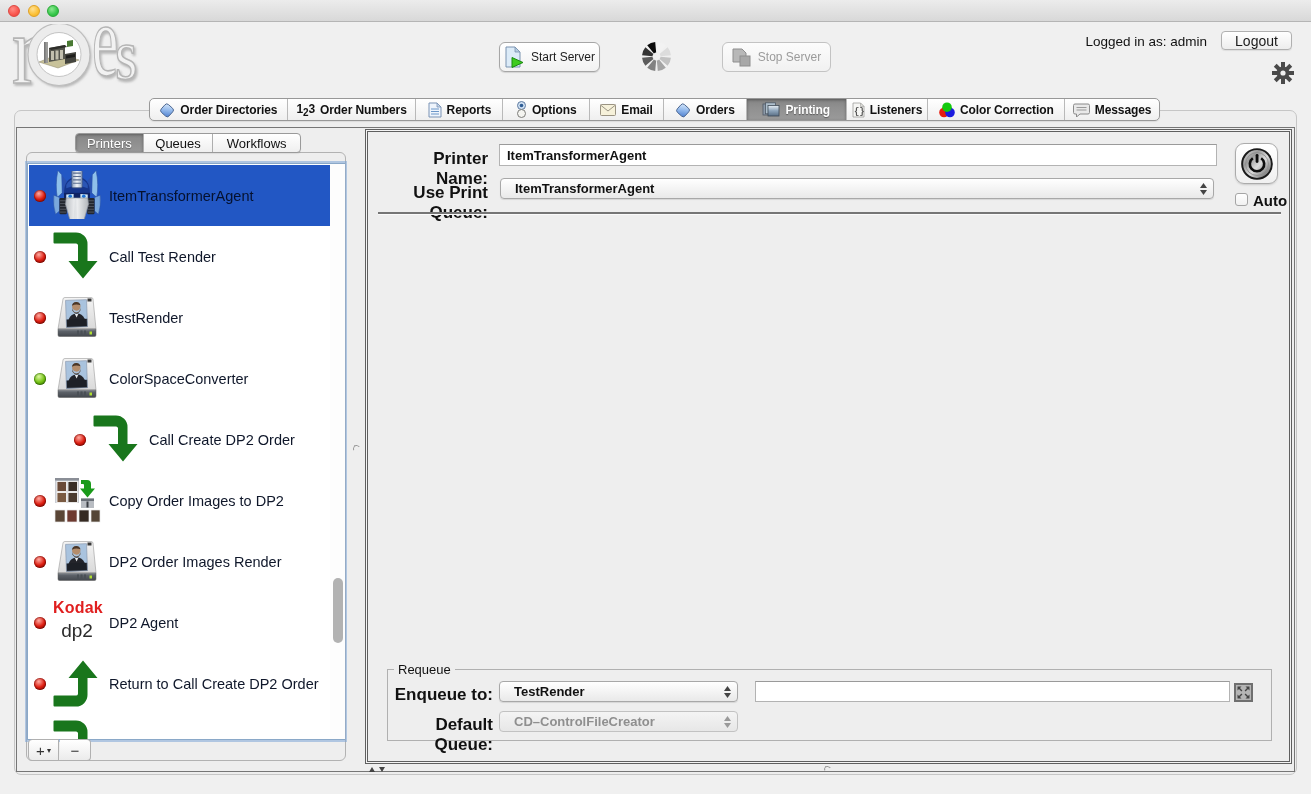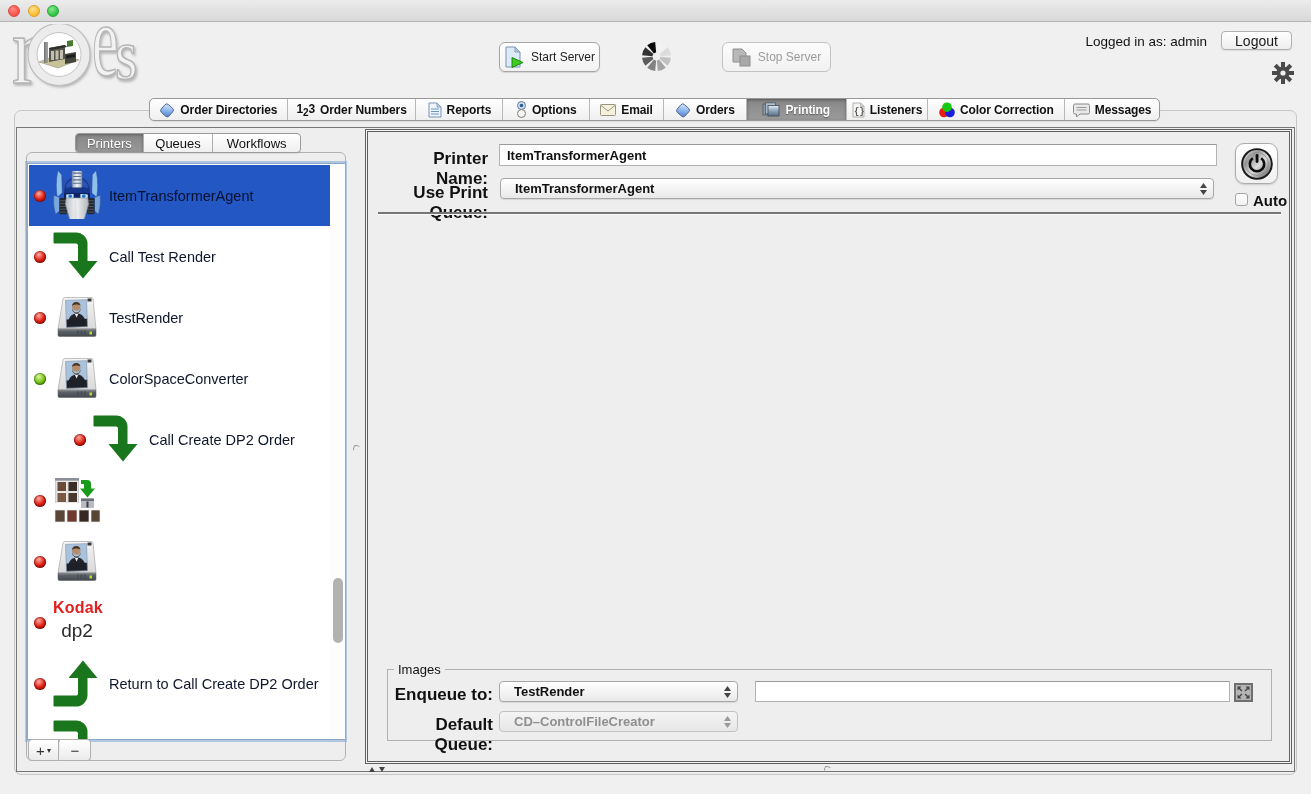--- a/index.html
+++ b/index.html
@@ -245,33 +245,36 @@
     <svg class="icon48" viewBox="0 0 48 48">
         <use href="#arrdown"></use>
       </svg>
     <div class="rowlbl">Call Create DP2 Order</div>
   </div>
   <div class="row" style="top:306px;">
     <div class="led red"></div>
     <svg class="icon48" viewBox="0 0 48 48">
         <use href="#copyimg"></use>
       </svg>
+    <div class="rowlbl">Copy Order Images to DP2</div>
   </div>
   <div class="row" style="top:367px;">
     <div class="led red"></div>
     <svg class="icon48" viewBox="0 0 48 48">
         <use href="#drive"></use>
       </svg>
+    <div class="rowlbl">DP2 Order Images Render</div>
   </div>
   <div class="row" style="top:428px;">
     <div class="led red"></div>
     <div class="icon48" style="text-align:center;">
       <div style="font-size:16px;font-weight:bold;color:#e01f1f;line-height:19px;letter-spacing:0.2px;">Kodak</div>
       <div style="font-size:19px;color:#2b2b2b;line-height:28px;">dp2</div>
     </div>
+    <div class="rowlbl">DP2 Agent</div>
   </div>
   <div class="row" style="top:489px;">
     <div class="led red"></div>
     <svg class="icon48" viewBox="0 0 48 48">
         <use href="#arrup"></use>
       </svg>
     <div class="rowlbl">Return to Call Create DP2 Order</div>
   </div>
   <div class="row" style="top:550px;">
     <svg class="icon48" viewBox="0 0 48 48">
@@ -301,21 +304,21 @@
 <div class="abs" id="powerbtn">
     <svg width="34" height="34" viewBox="0 0 35 35">
       <use href="#power"></use>
     </svg>
   </div>
 <div class="abs" id="autochk"></div>
 <div class="abs" id="autolbl">Auto</div>
 <div class="abs" id="sep1"></div>
 
 <div class="abs" id="requeue"></div>
-<div class="abs" id="reqlegend">Images</div>
+<div class="abs" id="reqlegend">Requeue</div>
 <div class="lbl" style="left:380px;top:685px;width:113px;">Enqueue to:</div>
 <div class="combo" style="left:499px;top:681px;width:239px;height:21px;">TestRender
   <span class="arr">
       <svg width="7" height="5" viewBox="0 0 7 5">
         <path d="M3.5 0L7 5H0z" fill="#444"></path>
       </svg>
       <svg width="7" height="5" viewBox="0 0 7 5">
         <path d="M3.5 5L0 0h7z" fill="#444"></path>
       </svg>
     </span>

